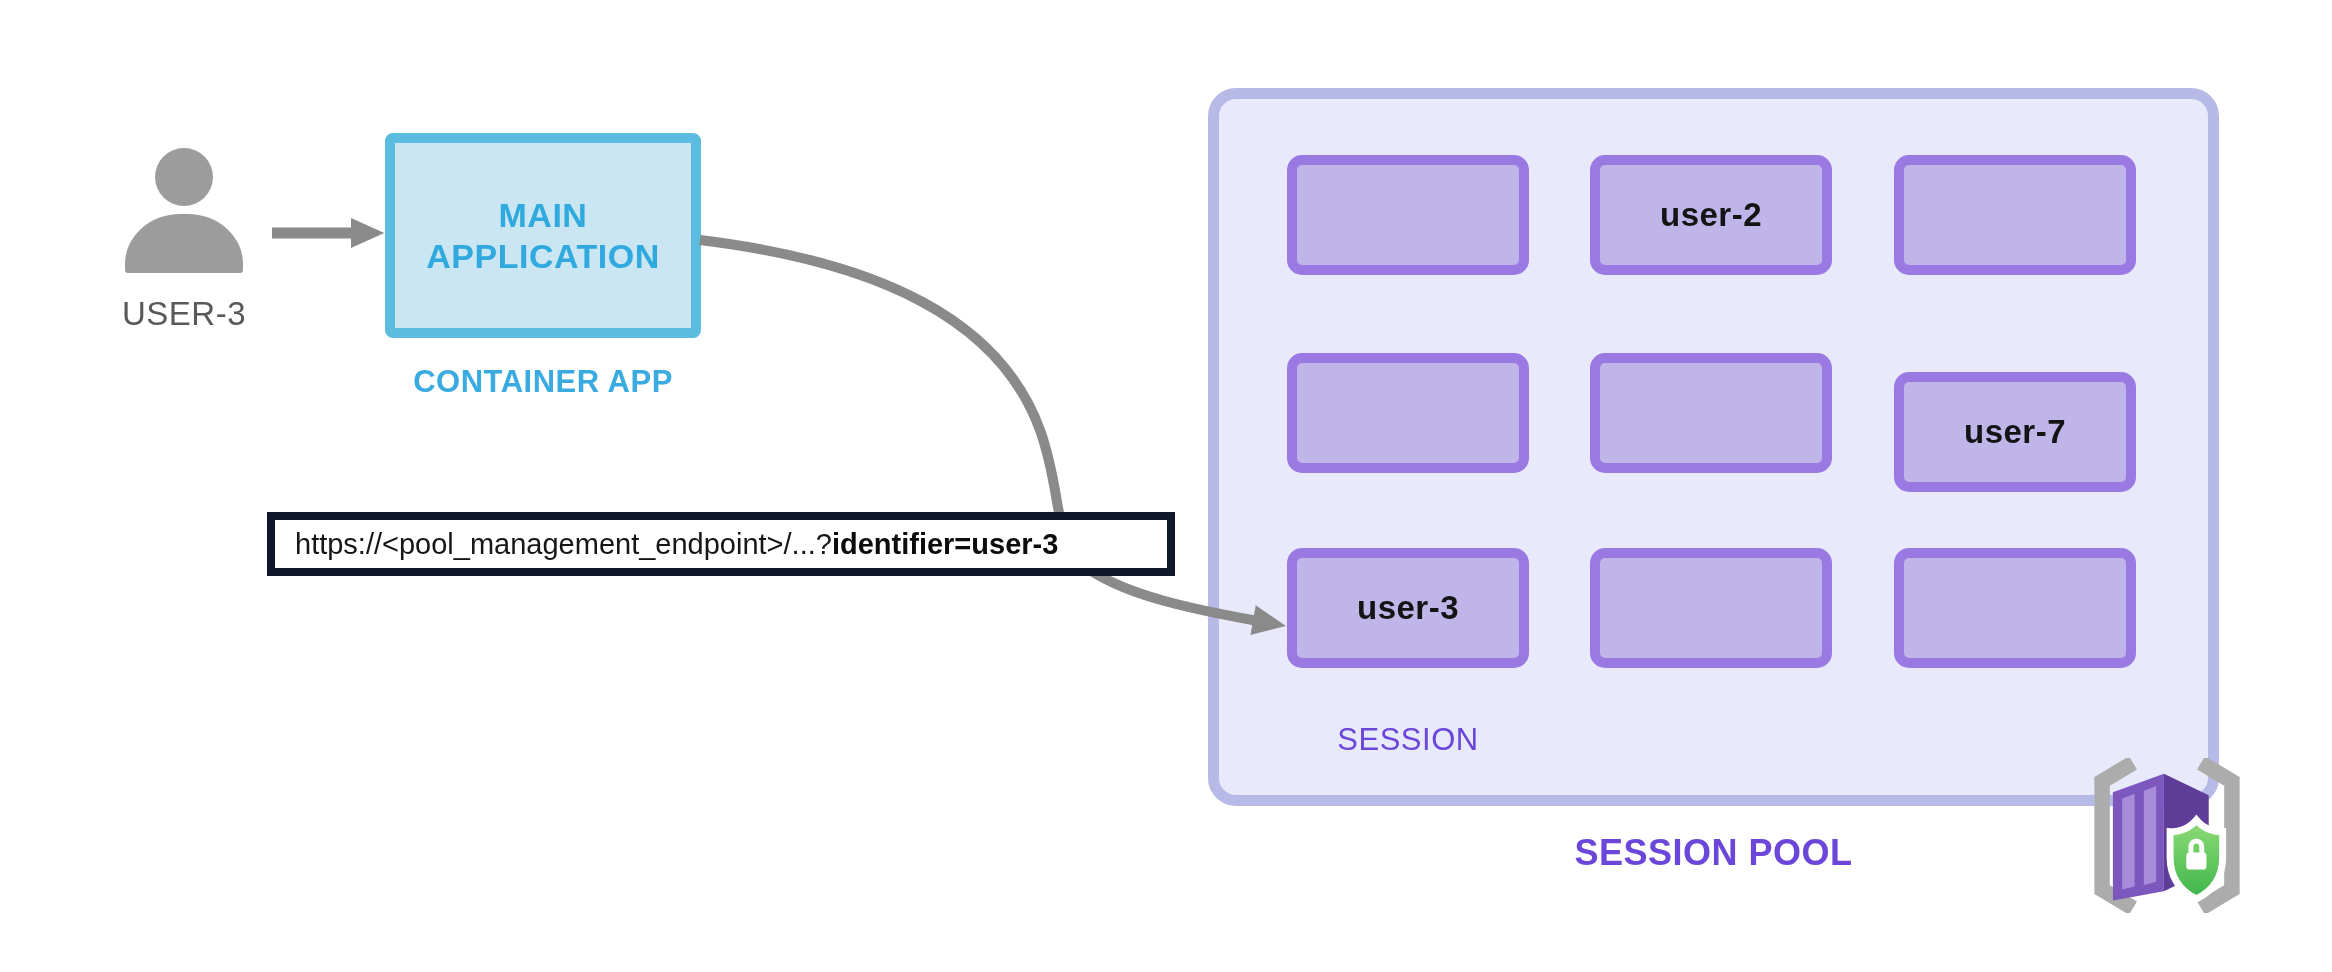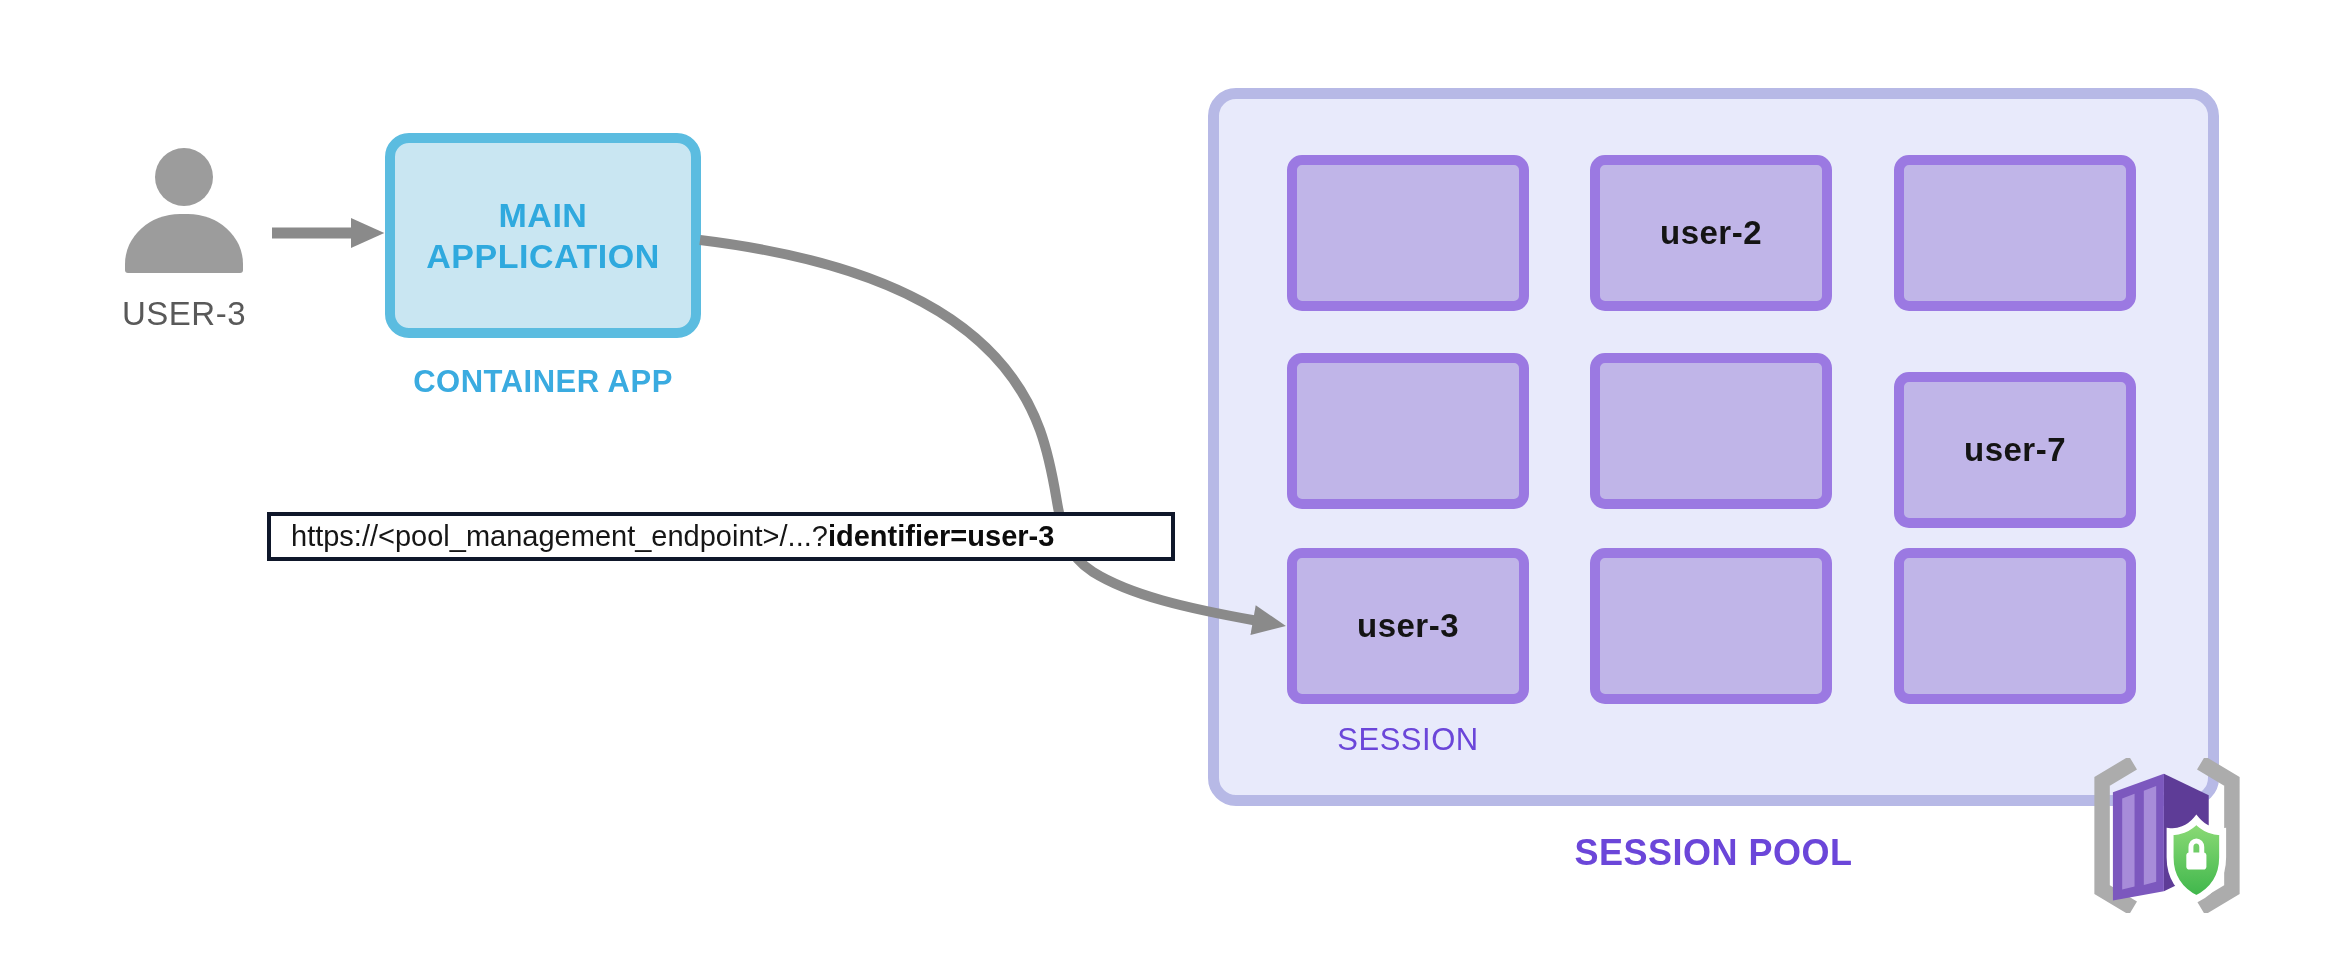--- a/index.html
+++ b/index.html
@@ -12,33 +12,33 @@
 
   
   .person{left:125px;top:147px;width:118px;height:126px;z-index:2;}
   .person .head{position:absolute;left:30px;top:1px;width:58px;height:58px;border-radius:50%;background:#9C9C9C;}
   .person .torso{position:absolute;left:0;top:67px;width:118px;height:59px;background:#9C9C9C;
     border-radius:55px 55px 3px 3px / 50px 50px 3px 3px;}
   .user-label{left:84px;top:295px;width:200px;text-align:center;font-size:33px;color:#595959;z-index:2;letter-spacing:0.5px;}
 
   
   .app-box{left:385px;top:133px;width:316px;height:205px;background:#C9E6F2;border:10px solid #5BBCE0;
-    border-radius:24px;display:flex;align-items:center;justify-content:center;z-index:2;}
+    border-radius:8px;display:flex;align-items:center;justify-content:center;z-index:2;}
   .app-box .app-text{width:272px;text-align:center;font-size:34px;font-weight:bold;color:#2FA9DE;line-height:1.2;letter-spacing:0.5px;}
   .app-caption{left:385px;top:364px;width:316px;text-align:center;font-size:31px;font-weight:600;color:#3AABE0;letter-spacing:0.5px;z-index:2;}
 
   
-  .url-box{left:267px;top:512px;width:908px;height:49px;background:#ffffff;border:4px solid #0f172a;
+  .url-box{left:267px;top:512px;width:908px;height:64px;background:#ffffff;border:8px solid #0f172a;
     display:flex;align-items:center;padding-left:20px;z-index:5;}
   .url-box .url-prefix{font-size:29px;color:#161616;font-weight:500;white-space:pre;}
   .url-box .url-bold{font-size:29px;color:#0c0c0c;font-weight:800;white-space:pre;}
 
   
   .pool{left:1208px;top:88px;width:1011px;height:718px;background:#E8EAFB;border:11px solid #B7B9E6;border-radius:28px;z-index:1;}
-  .cell{width:242px;height:156px;background:#C0B5E8;border:10px solid #9B79E2;border-radius:15px;
+  .cell{width:242px;height:120px;background:#C0B5E8;border:10px solid #9B79E2;border-radius:15px;
     display:flex;align-items:center;justify-content:center;z-index:2;
     font-size:33px;font-weight:bold;color:#141414;letter-spacing:0.5px;}
   .session-caption{left:1287px;top:722px;width:242px;text-align:center;font-size:31px;font-weight:400;color:#6B46D9;z-index:2;letter-spacing:0.5px;}
   .pool-caption{left:1208px;top:832px;width:1011px;text-align:center;font-size:36px;font-weight:600;color:#6B46D9;z-index:2;letter-spacing:0.5px;}
 
   .arrow-layer{left:0;top:0;width:2332px;height:972px;z-index:3;pointer-events:none;}
   .pool-icon{left:2082px;top:758px;width:170px;height:155px;z-index:4;}
 </style>
 </head>
 <body>

